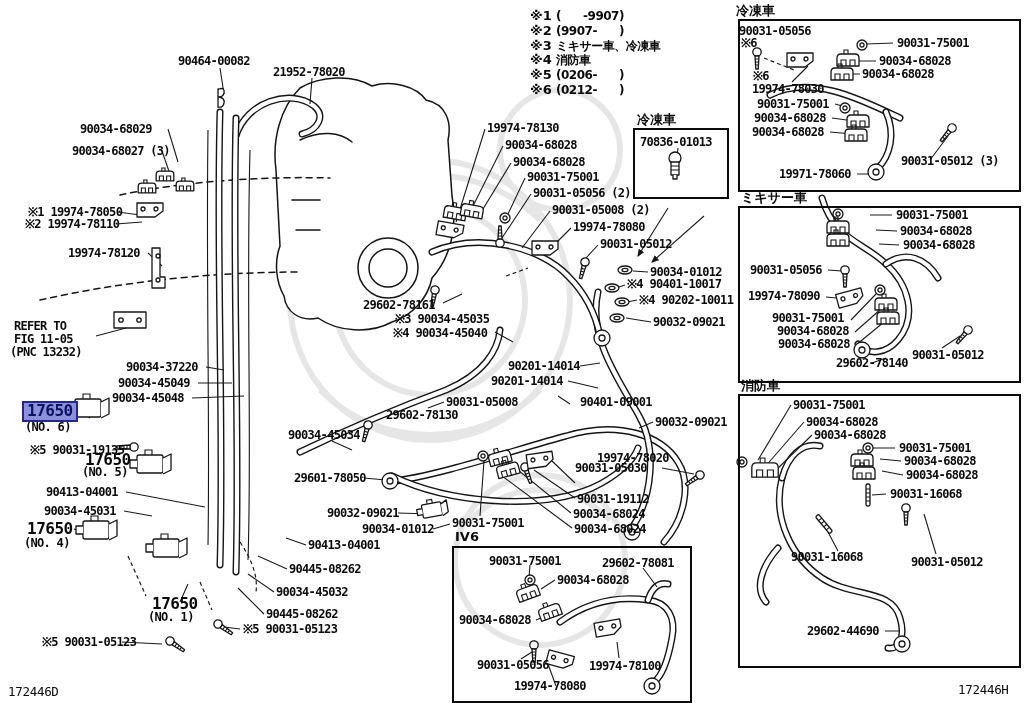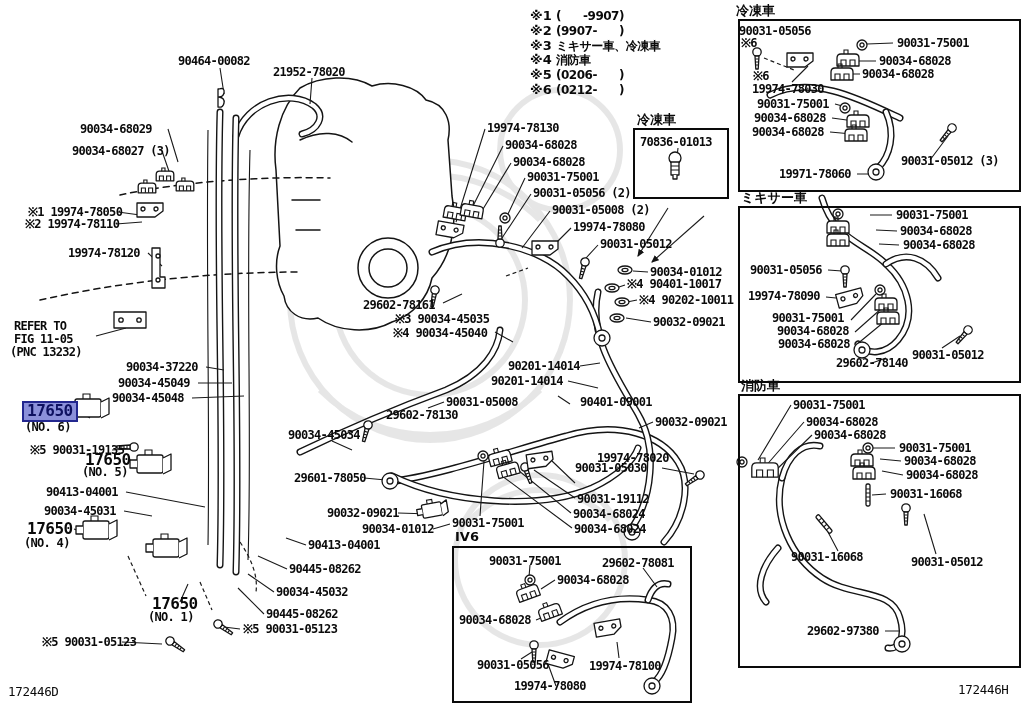--- a/index.html
+++ b/index.html
@@ -361,21 +361,21 @@
       <div class="lbl" style="left: 912px; top: 349px;">90031-05012</div>
       <div class="lbl" style="left: 793px; top: 399px;">90031-75001</div>
       <div class="lbl" style="left: 806px; top: 416px;">90034-68028</div>
       <div class="lbl" style="left: 814px; top: 429px;">90034-68028</div>
       <div class="lbl" style="left: 899px; top: 442px;">90031-75001</div>
       <div class="lbl" style="left: 904px; top: 455px;">90034-68028</div>
       <div class="lbl" style="left: 906px; top: 469px;">90034-68028</div>
       <div class="lbl" style="left: 890px; top: 488px;">90031-16068</div>
       <div class="lbl" style="left: 791px; top: 551px;">90031-16068</div>
       <div class="lbl" style="left: 911px; top: 556px;">90031-05012</div>
-      <div class="lbl" style="left: 807px; top: 625px;">29602-97380</div>
+      <div class="lbl" style="left: 807px; top: 625px;">29602-44690</div>
     </div>
   <div id="panels">
       <div class="panel" style="left: 738px; top: 19px; width: 279px; height: 169px;"></div>
       <div class="ptitle" style="left: 736px; top: 2px;">冷凍車</div>
       <div class="panel" style="left: 738px; top: 206px; width: 279px; height: 173px;"></div>
       <div class="ptitle" style="left: 741px; top: 189px;">ミキサー車</div>
       <div class="panel" style="left: 738px; top: 394px; width: 279px; height: 270px;"></div>
       <div class="ptitle" style="left: 741px; top: 377px;">消防車</div>
       <div class="panel" style="left: 452px; top: 546px; width: 236px; height: 153px;"></div>
       <div class="ptitle" style="left: 455px; top: 529px;">IV6</div>

